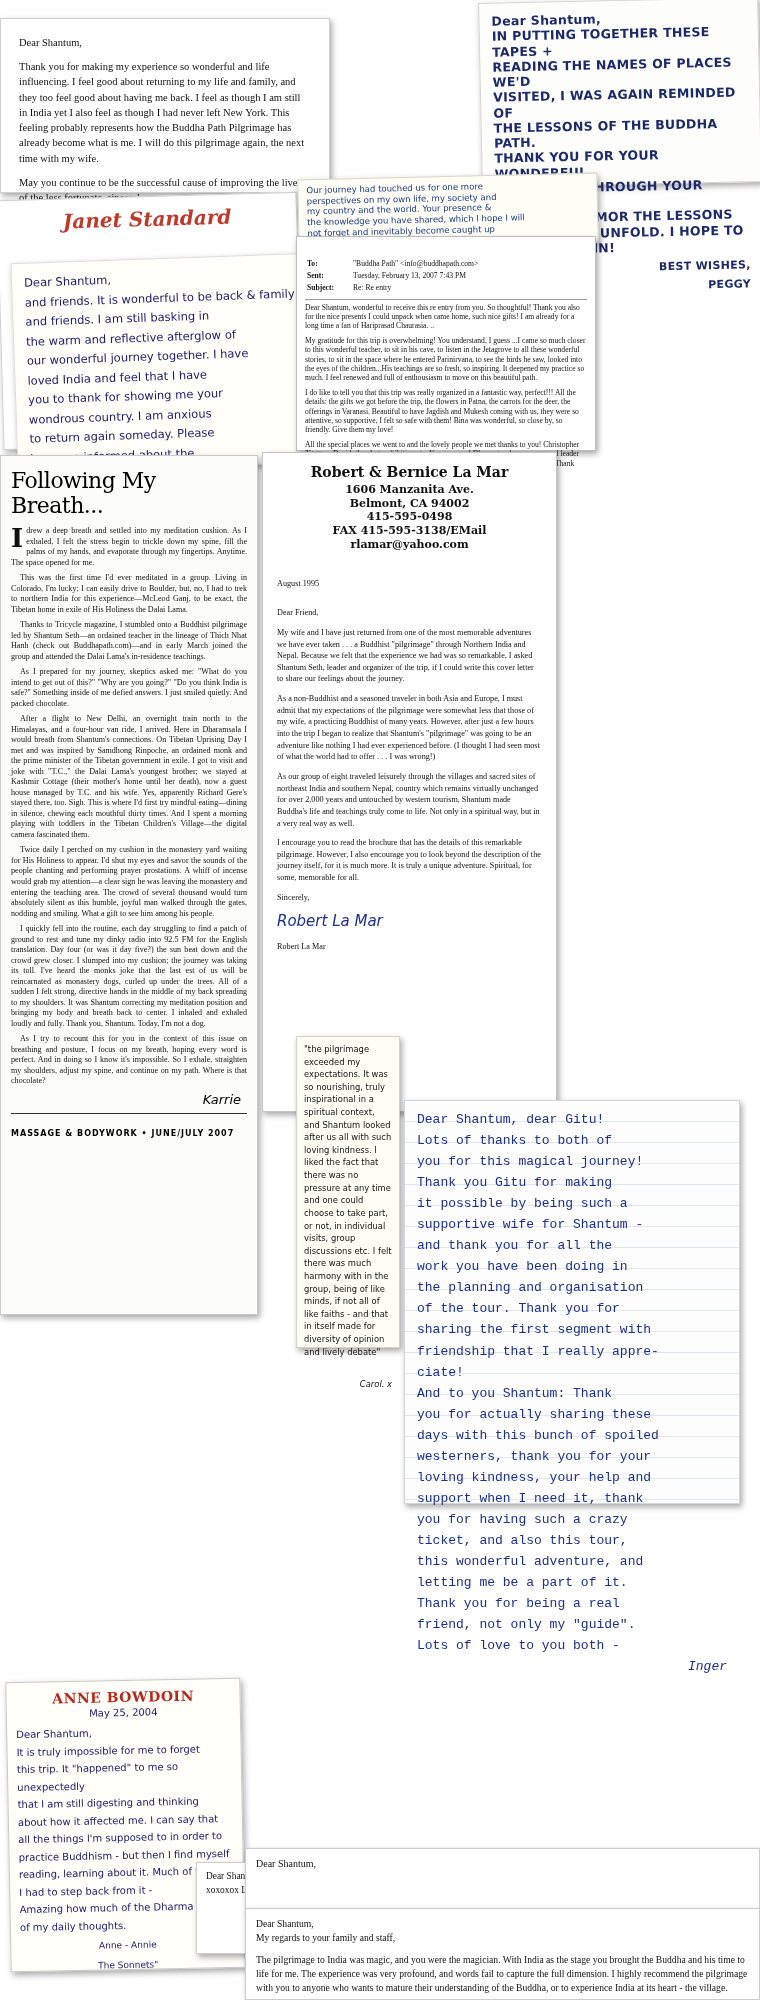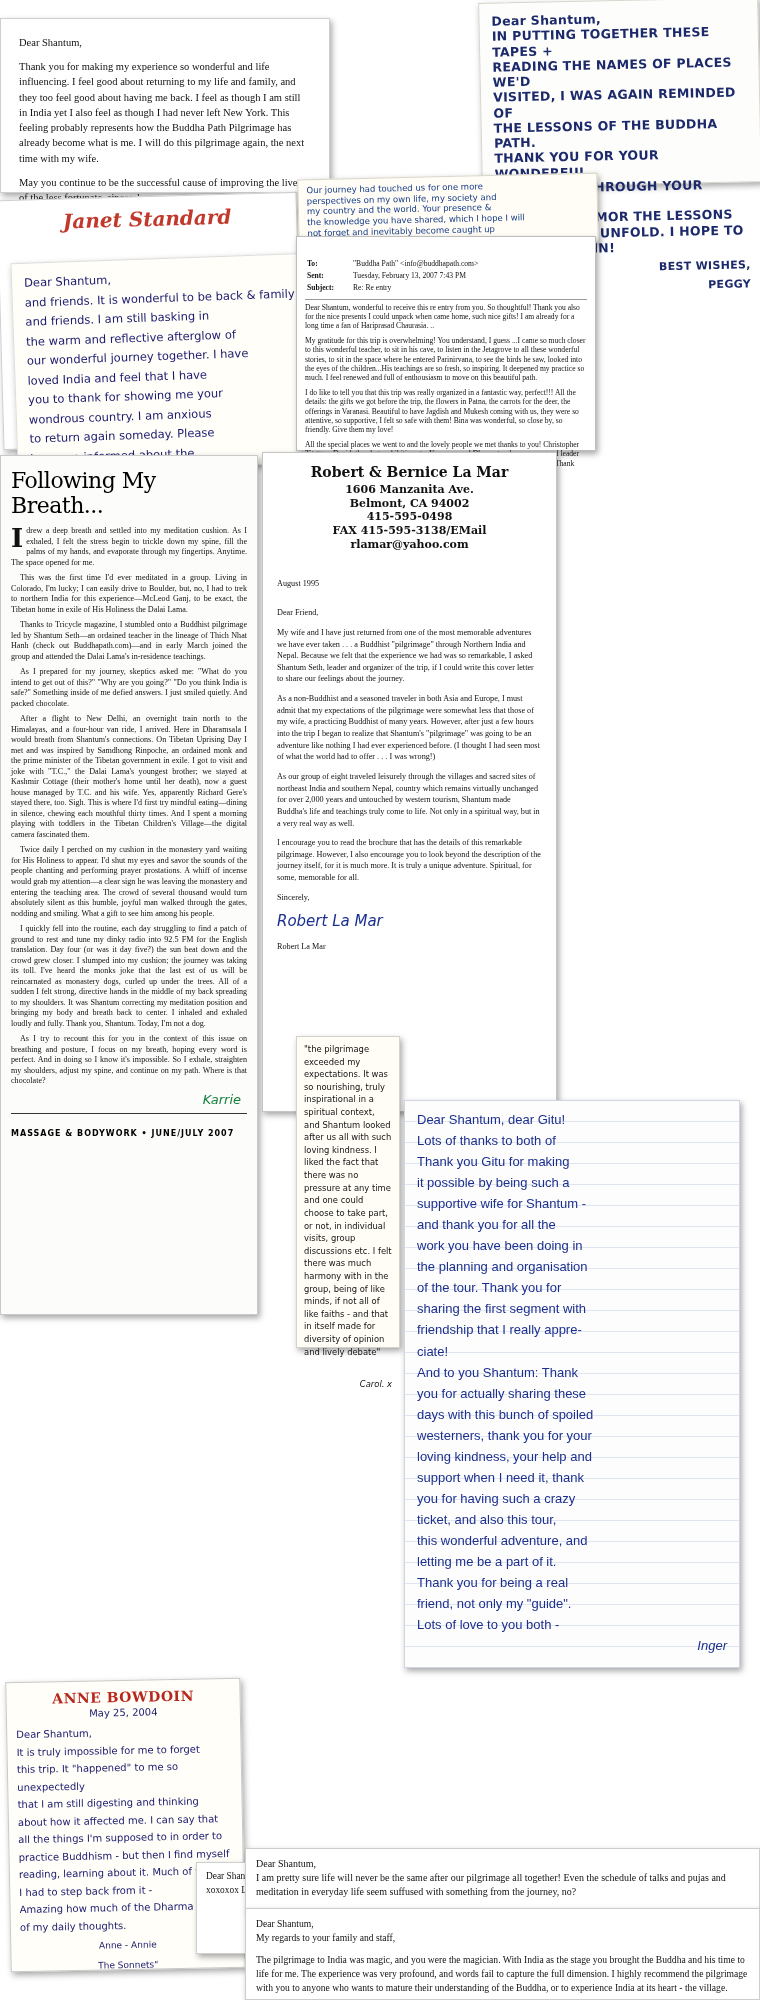--- a/index.html
+++ b/index.html
@@ -48,38 +48,38 @@
   #article-breath h1{font-family:"DejaVu Serif", serif;font-weight:normal;font-size:22px;
      margin:4px 0 8px 0;letter-spacing:-.5px;}
   #article-breath .body{font-size:8.1px;line-height:1.3;text-align:justify;color:#111;}
   #article-breath .body p{margin:0 0 5px 0;text-indent:9px;}
   #article-breath .body p.first{text-indent:0;}
   #article-breath .dropcap{float:left;font-size:26px;line-height:20px;font-weight:bold;
      padding:2px 3px 0 0;font-family:"DejaVu Serif", serif;}
   #article-breath .footer{border-top:1px solid #333;margin-top:6px;padding-top:15px;
      font-size:8px;font-weight:bold;letter-spacing:1px;font-family:"DejaVu Sans", sans-serif;}
   #article-breath .sign{text-align:right;font-family:"DejaVu Sans",sans-serif;font-style:italic;
-     font-size:13px;color:#15803d;margin:4px 6px 2px 0;}
+     font-size:13px;color:#000000;margin:4px 6px 2px 0;}
   
   #letter-lamar{left:262px;top:452px;width:295px;height:660px;border:1px solid #c4c4c4;
      padding:10px 14px;font-size:8.2px;line-height:1.42;color:#111;}
   #letter-lamar .lh{text-align:center;font-family:"DejaVu Serif",serif;}
   #letter-lamar .lh .nm{font-size:14px;font-weight:bold;}
   #letter-lamar .lh .ad{font-size:11px;line-height:1.25;font-weight:bold;}
   #letter-lamar p{margin:0 0 8px 0;}
   #letter-lamar .sigline{font-family:"DejaVu Sans",sans-serif;font-style:italic;font-size:15px;color:#1a2f8f;}
   
   #note-pilgrimage{left:296px;top:1036px;width:104px;height:312px;background:#fffdf6;
      border:1px solid #d5d2c8;padding:6px 7px;
      font-family:"DejaVu Sans",sans-serif;font-size:8.4px;line-height:1.5;color:#111;}
   #note-pilgrimage .sg{text-align:right;font-style:italic;margin-top:20px;}
   
-  #letter-gitu{left:404px;top:1100px;width:336px;height:568px;background:#fdfdfd;
+  #letter-gitu{left:404px;top:1100px;width:336px;height:404px;background:#fdfdfd;
      border:1px solid #cfd6e2;padding:8px 12px;
-     font-family:Liberation Sans, sans-serif;font-size:13px;line-height:1.62;color:#1b2f8e;
+     font-family:Liberation Mono, monospace;font-size:13px;line-height:1.62;color:#1b2f8e;
      background-image:repeating-linear-gradient(to bottom,transparent 0 20px,#dfe6f2 20px 21px);}
   #letter-gitu .sg{text-align:right;font-style:italic;}
   
   #letter-anne{left:8px;top:1680px;width:235px;height:290px;border:1px solid #c9c9c9;
      background:#fffef8;transform:rotate(-1.1deg);padding:6px 9px;}
   #letter-anne .name{text-align:center;color:#b8271c;font-weight:bold;font-size:14px;
      font-family:"DejaVu Serif",serif;letter-spacing:.5px;margin:2px 0 2px 0;}
   #letter-anne .date{text-align:center;font-family:"DejaVu Sans",sans-serif;font-size:10px;
      color:#1a1a6e;margin-bottom:6px;}
   #letter-anne .body{font-family:"DejaVu Sans",sans-serif;font-size:10px;line-height:1.75;color:#1a1a6e;}
@@ -209,20 +209,21 @@
 </div>
 
 <div class="card shadow" id="note-pilgrimage">
   <div>"the pilgrimage exceeded my expectations.  It was so nourishing, truly inspirational in a spiritual context, and Shantum looked after us all with such loving kindness.  I liked the fact that there was no pressure at any time and one could choose to take part, or not, in individual visits, group discussions etc.  I felt there was much harmony with in the group, being of like minds, if not all of like faiths - and that in itself made for diversity of opinion and lively debate"</div>
   <div class="sg">Carol. x</div>
 </div>
 
 <div class="card shadow" id="letter-gitu">
   <div>Dear Shantum, dear Gitu!</div>
   <div>Lots of thanks to both of</div>
+  <div>you for this magical journey!</div>
   <div>Thank you Gitu for making</div>
   <div>it possible by being such a</div>
   <div>supportive wife for Shantum -</div>
   <div>and thank you for all the</div>
   <div>work you have been doing in</div>
   <div>the planning and organisation</div>
   <div>of the tour.  Thank you for</div>
   <div>sharing the first segment with</div>
   <div>friendship that I really appre-</div>
   <div>ciate!</div>
@@ -262,20 +263,19 @@
   </div>
 </div>
 
 <div class="card shadow" id="note-xoxo">
   <div>Dear Shantum,</div>
   <div>xoxoxox Leah</div>
 </div>
 
 <div class="card shadow" id="note-bottom-1">
   <div>Dear Shantum,</div>
-  <div>I am pretty sure life will never be the same after our pilgrimage all together! Even the schedule of talks and pujas and meditation in everyday life seem suffused with something from the journey, no?</div>
 </div>
 
 <div class="card shadow" id="note-bottom-2">
   <div>Dear Shantum,</div>
   <p>My regards to your family and staff,</p>
   <p>The pilgrimage to India was magic, and you were the magician.  With India as the stage you brought the Buddha and his time to life for me.  The experience was very profound, and words fail to capture the full dimension.  I highly recommend the pilgrimage with you to anyone who wants to mature their understanding of the Buddha, or to experience India at its heart - the village.</p>
 </div>
 
 </body></html>

